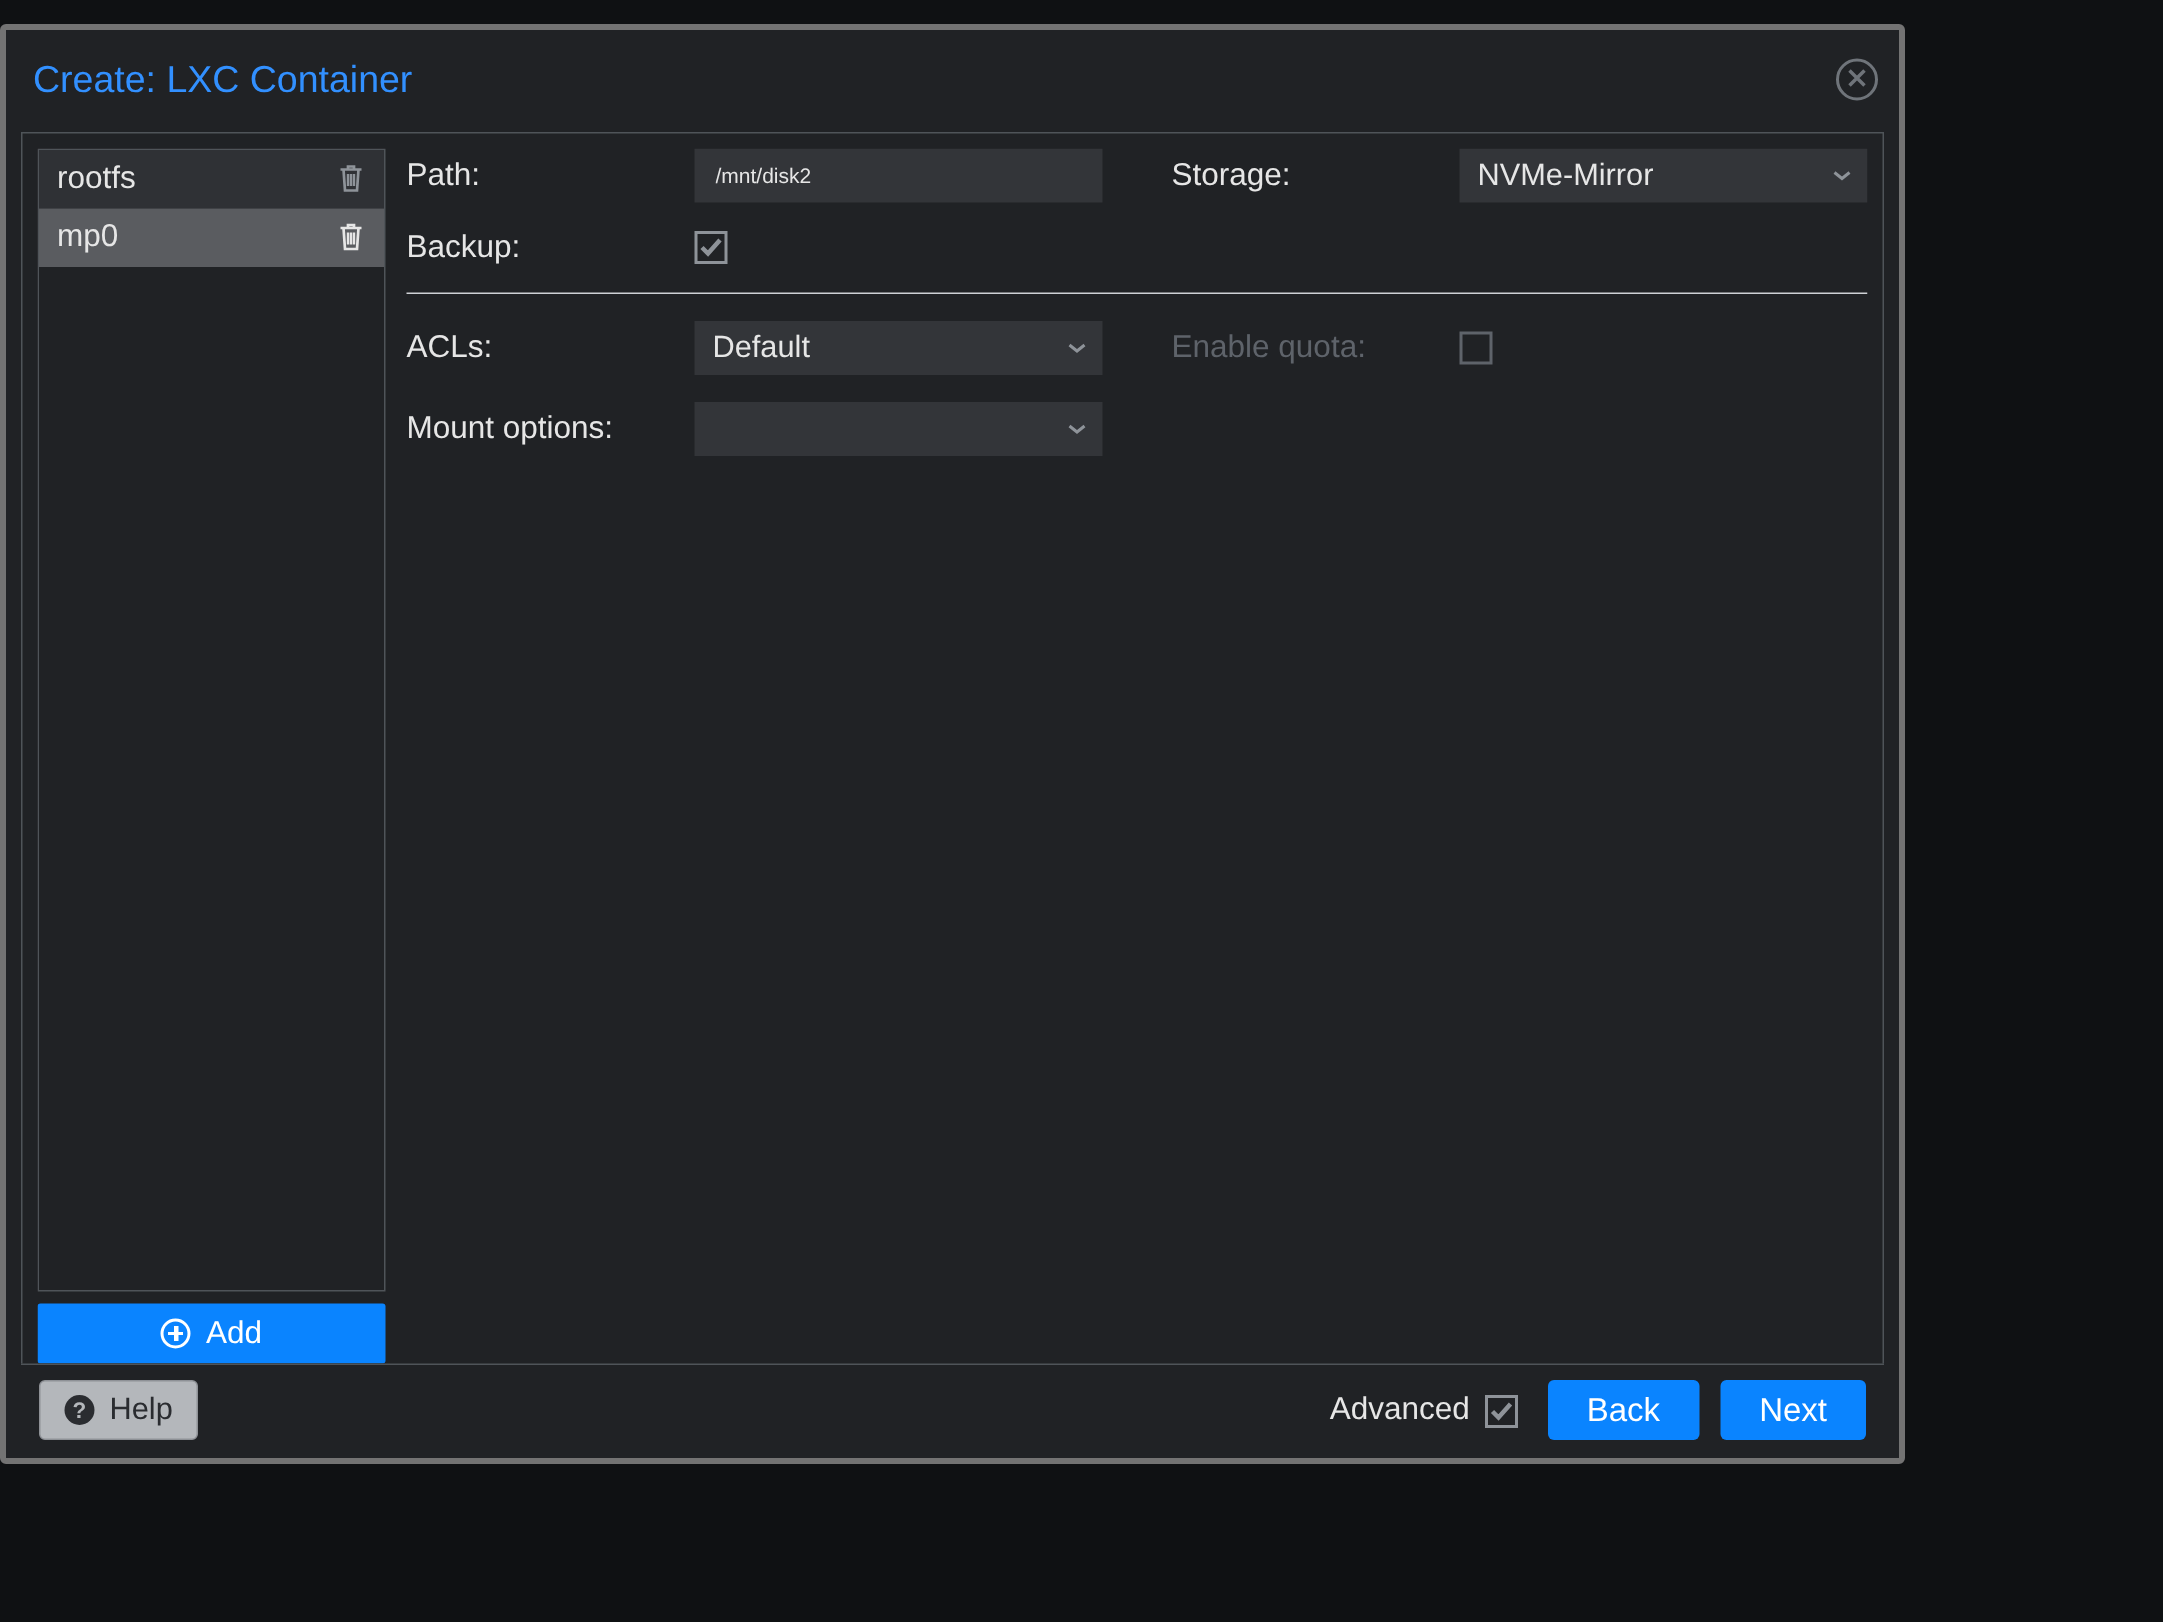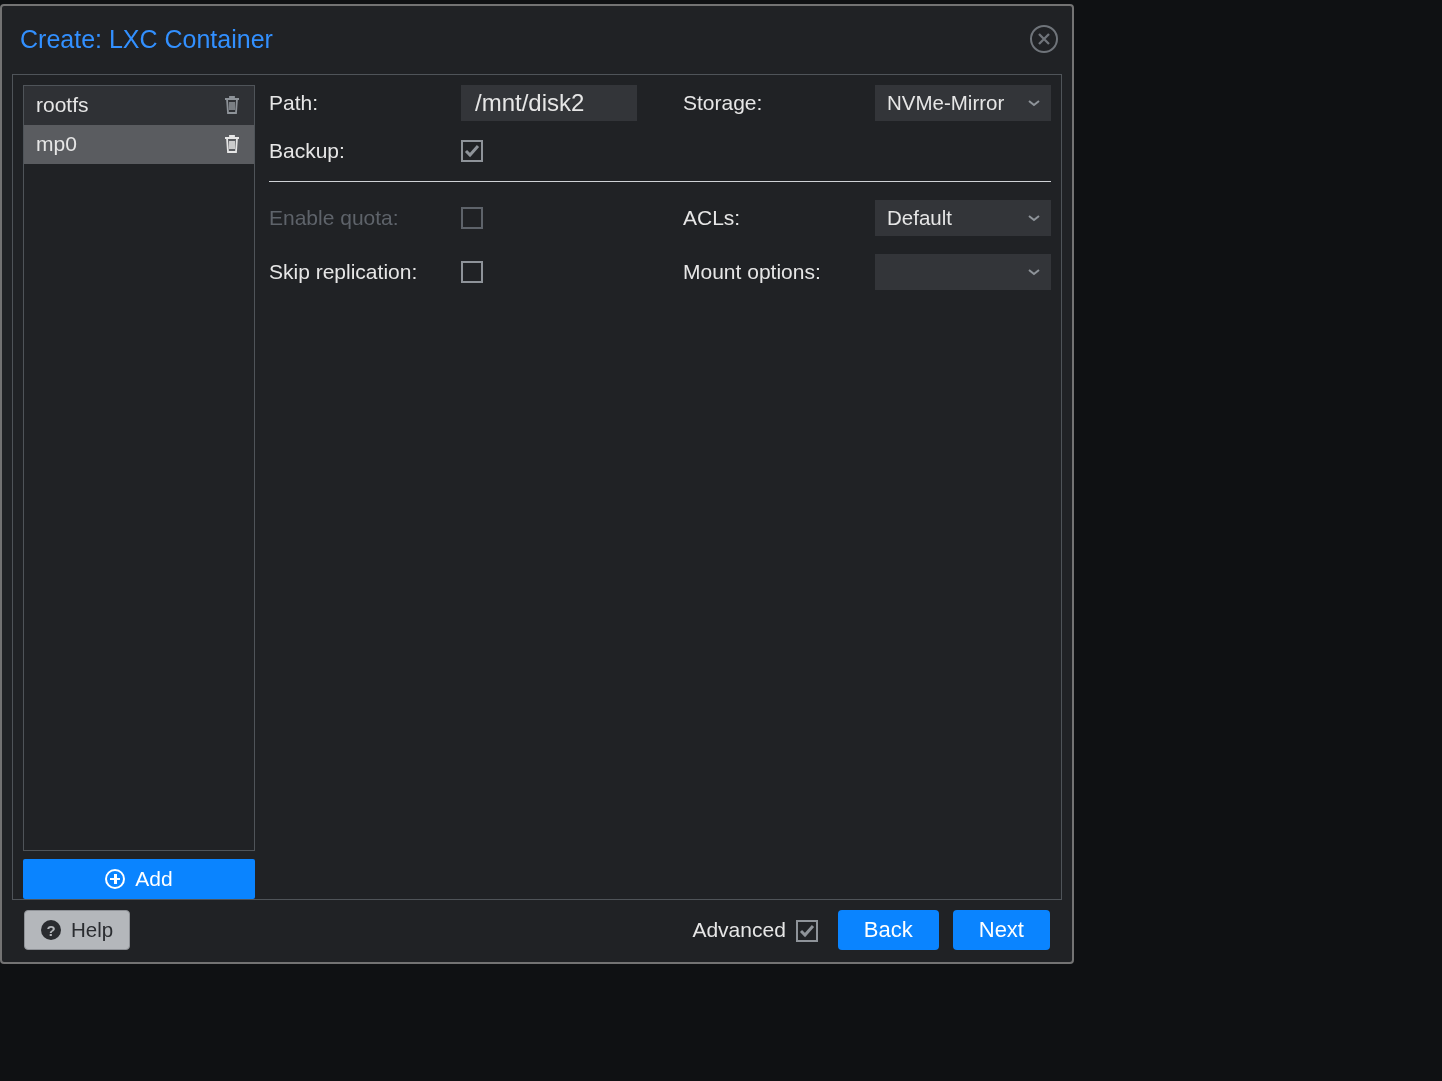--- a/index.html
+++ b/index.html
@@ -22,23 +22,23 @@
     --help-txt:#2a2c30;
     --close-grey:#6f747a;
   }
   *{box-sizing:border-box}
   html,body{margin:0;padding:0;background:#0f1113;height:100%;}
   body{font-family:"Helvetica Neue",Arial,sans-serif;font-size:21px;color:var(--text);
        overflow:hidden;}
 
   .window{
     position:absolute;inset:0;
-    width:1074px;height:960px;margin:4px 0 0 0;
+    width:1270px;height:960px;margin:16px 0 0 0;
     background:var(--panel);
-    border:2px solid #737373;
+    border:4px solid #737373;
     border-radius:4px;
     display:flex;flex-direction:column;
     overflow:hidden;
   }
 
   
   .titlebar{display:flex;align-items:center;padding:8px 14px 2px 18px;height:60px}
   .title{color:var(--blue-txt);font-size:25px;font-weight:400;}
   .spacer{flex:1}
   .closebtn{width:28px;height:28px;border:2px solid var(--close-grey);border-radius:50%;
@@ -90,21 +90,21 @@
   .select{padding-right:44px;cursor:pointer}
   .select .chev, .spinner .chev{position:absolute;right:10px;top:50%;transform:translateY(-50%);
          color:var(--text-dim);pointer-events:none}
   .spinner .chev.up{top:10px}
   .spinner .chev.dn{top:24px}
   .spinner{padding-right:30px}
   .chev svg{display:block;width:14px;height:8px;stroke:var(--text-dim);stroke-width:2;fill:none}
   .spinner .chev svg{width:12px;height:7px}
 
   .textin input{background:transparent;border:none;outline:none;color:var(--text);
-                font-size:24px;width:100%}
+                font-size:14px;width:100%}
 
   .chk{width:22px;height:22px;border:2px solid var(--text-dim);display:inline-flex;
        align-items:center;justify-content:center;cursor:pointer;background:transparent}
   .chk.checked svg{display:block}
   .chk svg{display:none;width:16px;height:14px;stroke:var(--text-dim);stroke-width:3;fill:none}
   .chk.disabled{border-color:var(--text-mute);cursor:default}
   .chkcell{display:flex;align-items:center}
 
   hr.divider{border:none;border-top:1px solid #cfd2d6;margin:18px 0 18px 0}
 
@@ -201,48 +201,40 @@
               </span>
             </div>
           </div>
 
           <div></div>
         </div>
 
         <hr class="divider">
 
         <div class="grid">
+          <div class="row">
+            <label>ACLs:</label>
+            <div class="select">
+              <span>Default</span>
+              <span class="chev">
+                  <svg viewBox="0 0 14 8">
+                    <path d="M2 2l5 4 5-4"></path>
+                  </svg>
+                </span>
+            </div>
+          </div>
           <div class="row disabled">
             <label>Enable quota:</label>
             <div class="chkcell">
               <span class="chk disabled">
                 
               </span>
             </div>
           </div>
-          <div class="row">
-            <label>ACLs:</label>
-            <div class="select">
-              <span>Default</span>
-              <span class="chev">
-                  <svg viewBox="0 0 14 8">
-                    <path d="M2 2l5 4 5-4"></path>
-                  </svg>
-                </span>
-            </div>
-          </div>
-
-          <div class="row">
-            <label>Skip replication:</label>
-            <div class="chkcell">
-              <span class="chk">
-                
-              </span>
-            </div>
-          </div>
+
 
           <div class="row">
             <label>Mount options:</label>
             <div class="select">
               <span></span>
               <span class="chev">
                   <svg viewBox="0 0 14 8">
                     <path d="M2 2l5 4 5-4"></path>
                   </svg>
                 </span>

